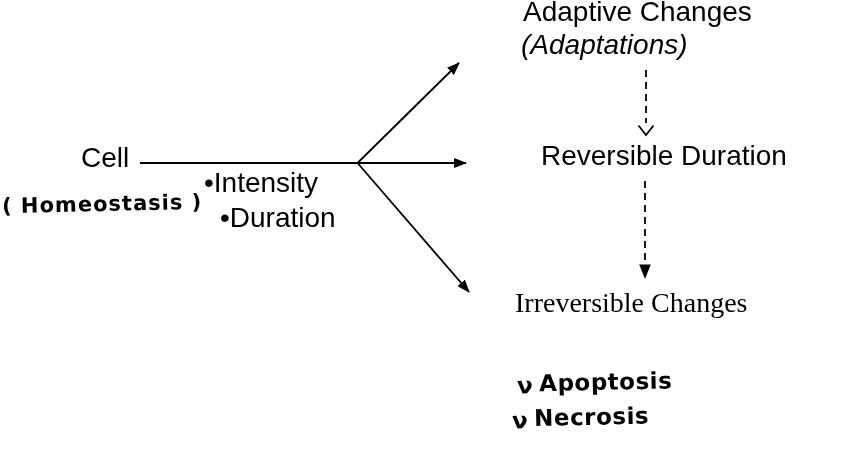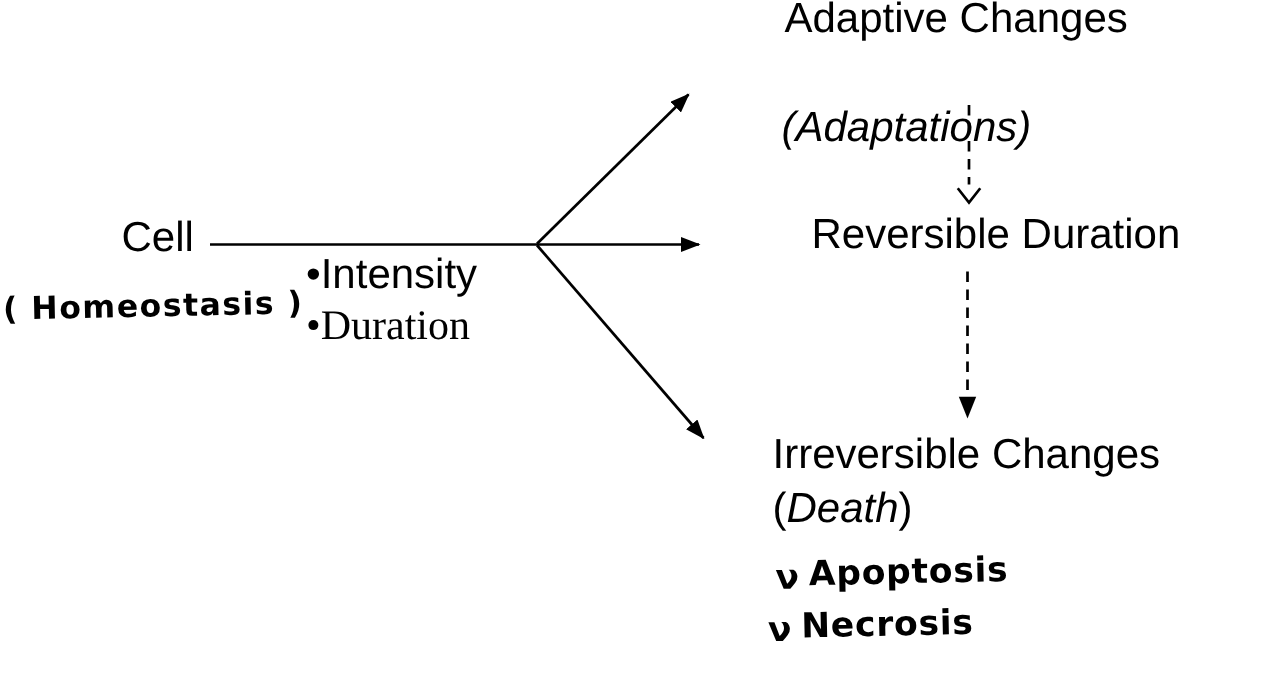--- a/index.html
+++ b/index.html
@@ -14,21 +14,21 @@
     color:var(--ink);
   }
   .overlay { position:absolute; left:0; top:0; width:848px; height:450px; }
   .label {
     position:absolute;
     font-size:28px;
     line-height:34px;
     white-space:nowrap;
     color:var(--ink);
   }
-  .italic { font-style:italic;margin-top:40px; }
+  .italic { font-style:italic; }
   .hand {
     position:absolute;
     font-family:"DejaVu Sans", sans-serif;
     font-weight:700;
     white-space:nowrap;
     color:var(--ink);
     transform:rotate(-1.2deg);
   }
   .hand-homeostasis { font-size:21px; line-height:26px; letter-spacing:1px; }
   .hand-note { font-size:23px; line-height:28px; letter-spacing:0.5px; }
@@ -62,26 +62,25 @@
     <g>
       <line x1="645" y1="181" x2="645" y2="263" stroke-width="1.8" stroke-dasharray="7 5"></line>
       <polygon points="645,279 639.2,264.5 650.8,264.5"></polygon>
     </g>
   </svg>
 
   <div class="label" style="left:81px; top:141px;">Cell</div>
   <div class="hand hand-homeostasis" style="left:2px; top:191px;">( Homeostasis )</div>
 
   <div class="label" style="left:204px; top:166px;">•Intensity</div>
-  <div class="label" style="left:204px; top:201px;font-family:Liberation Serif, serif;">•Duration</div>
+  <div class="label" style="left:220px; top:201px;">•Duration</div>
 
   <div class="label" style="left:523px; top:-5px;">Adaptive Changes</div>
   <div class="label italic" style="left:521px; top:28px;">(Adaptations)</div>
 
   <div class="label" style="left:541px; top:139px;">Reversible Duration</div>
 
-  <div class="label" style="left:515px; top:286px;">Irreversible Changes</div>
-  <div class="label" style="left:515px; top:322px;"><span>(</span><span class="italic">Death</span><span>)</span></div>
+  <div class="label" style="left:515px; top:286px;font-family:Liberation Serif, serif;">Irreversible Changes</div>
 
   <div class="hand hand-note" style="left:517px; top:368px;"><span class="bullet">ν</span><span>Apoptosis</span></div>
   <div class="hand hand-note" style="left:512px; top:403px;"><span class="bullet">ν</span><span>Necrosis</span></div>
 
 </div>
 
 </body></html>

